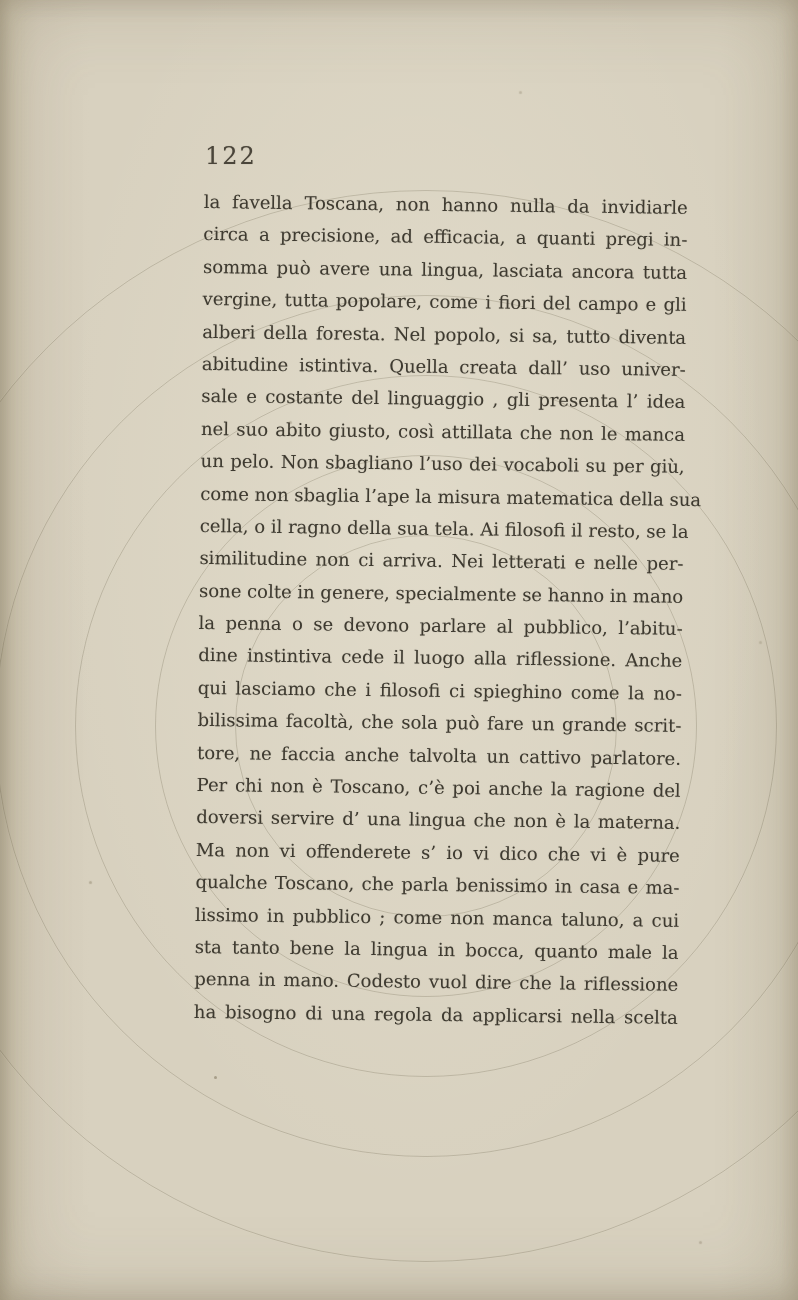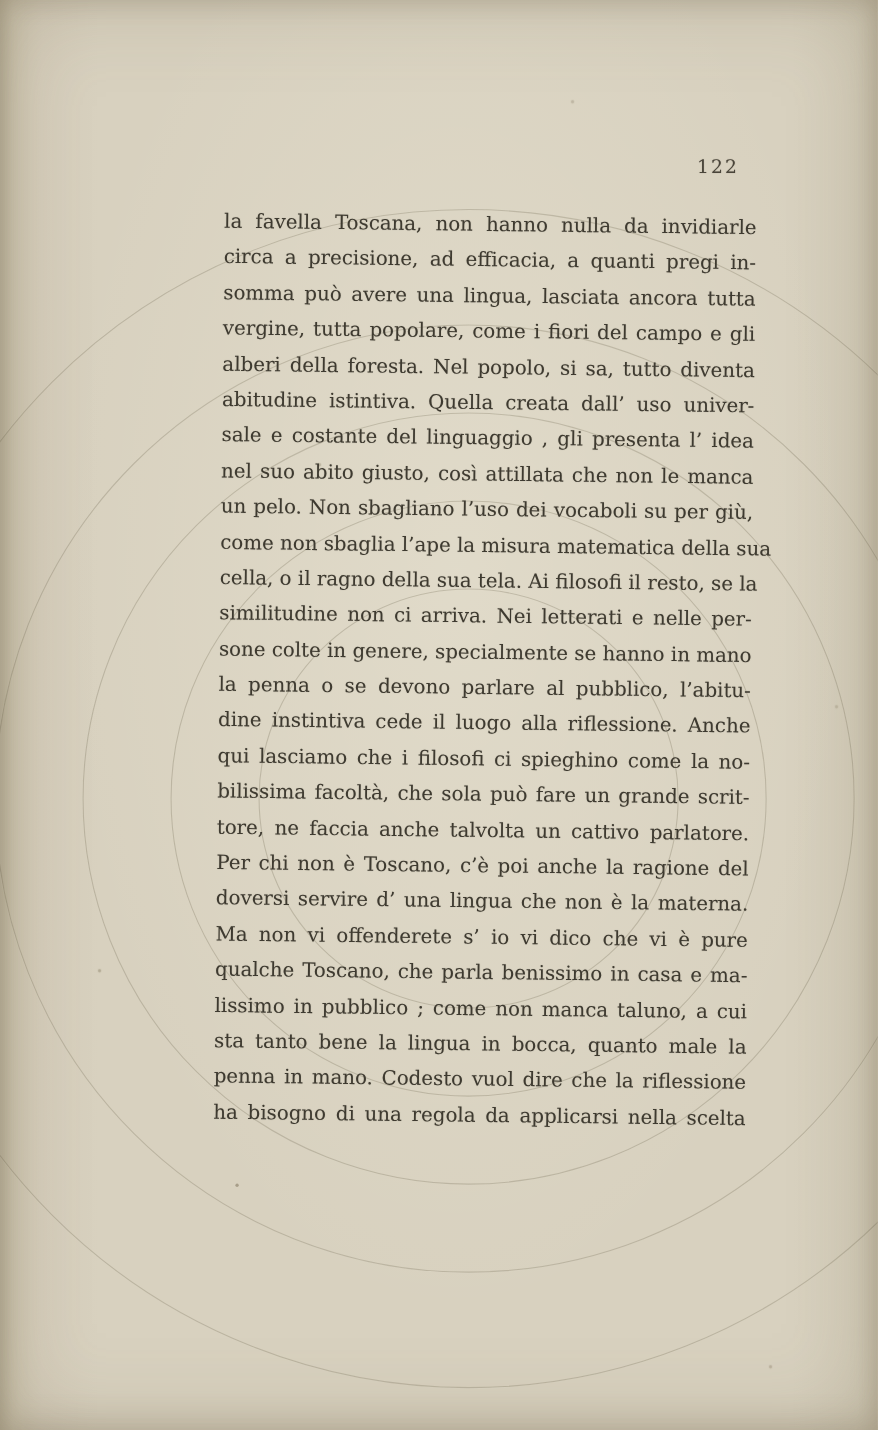--- a/index.html
+++ b/index.html
@@ -39,24 +39,24 @@
     box-shadow:
       75px  -655px 1px rgba(108,95,70,0.30),
       485px  165px 1px rgba(108,95,70,0.28),
       -125px -195px 1px rgba(112,99,72,0.35),
       305px  -985px 1px rgba(108,95,70,0.25),
       545px -435px 1px rgba(108,95,70,0.22);
   }
   .page-number {
     position: absolute;
     top: 142px;
-    left: 188px;
+    left: 205px;
     width: 484px;
-    text-align: right;
-    font-size: 17px;
+    text-align: left;
+    font-size: 24px;
     letter-spacing: 2px;
     color: #4a453a;
     text-shadow: 0 0 1px rgba(74,69,58,0.35);
   }
   .text-block {
     position: absolute;
     top: 186px;
     left: 204px;
     width: 484px;
     transform: rotate(0.7deg);

